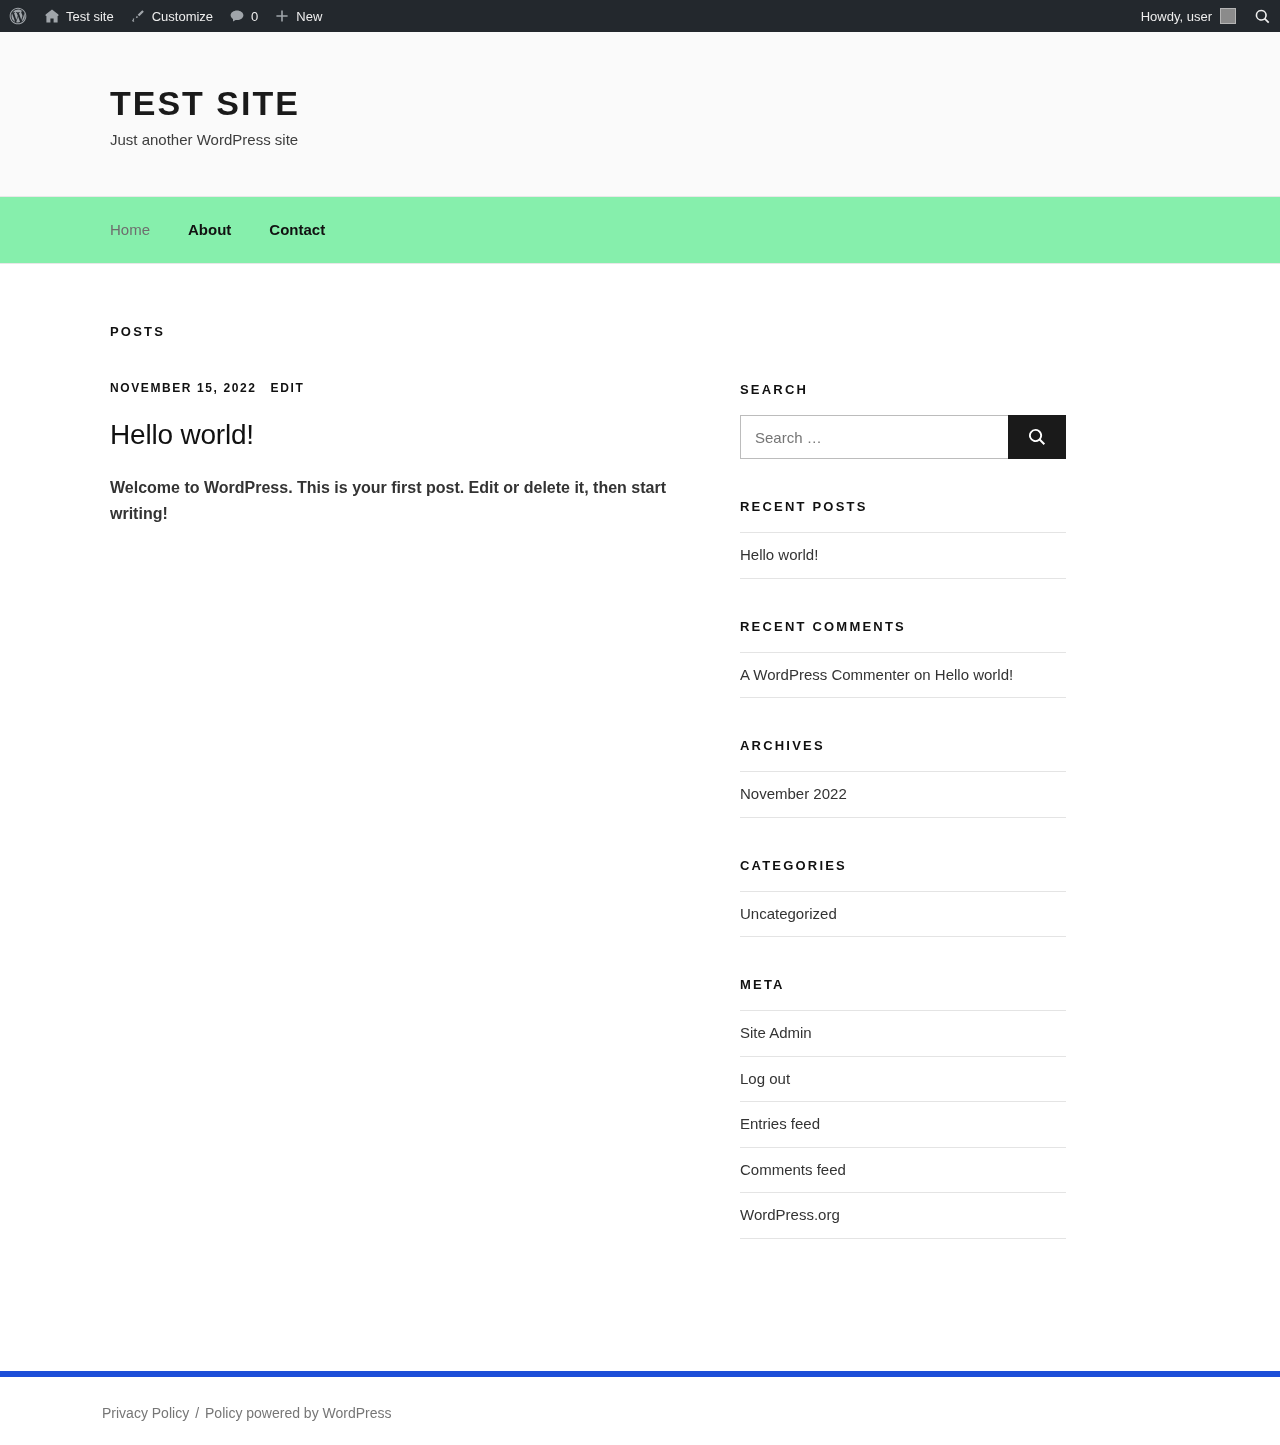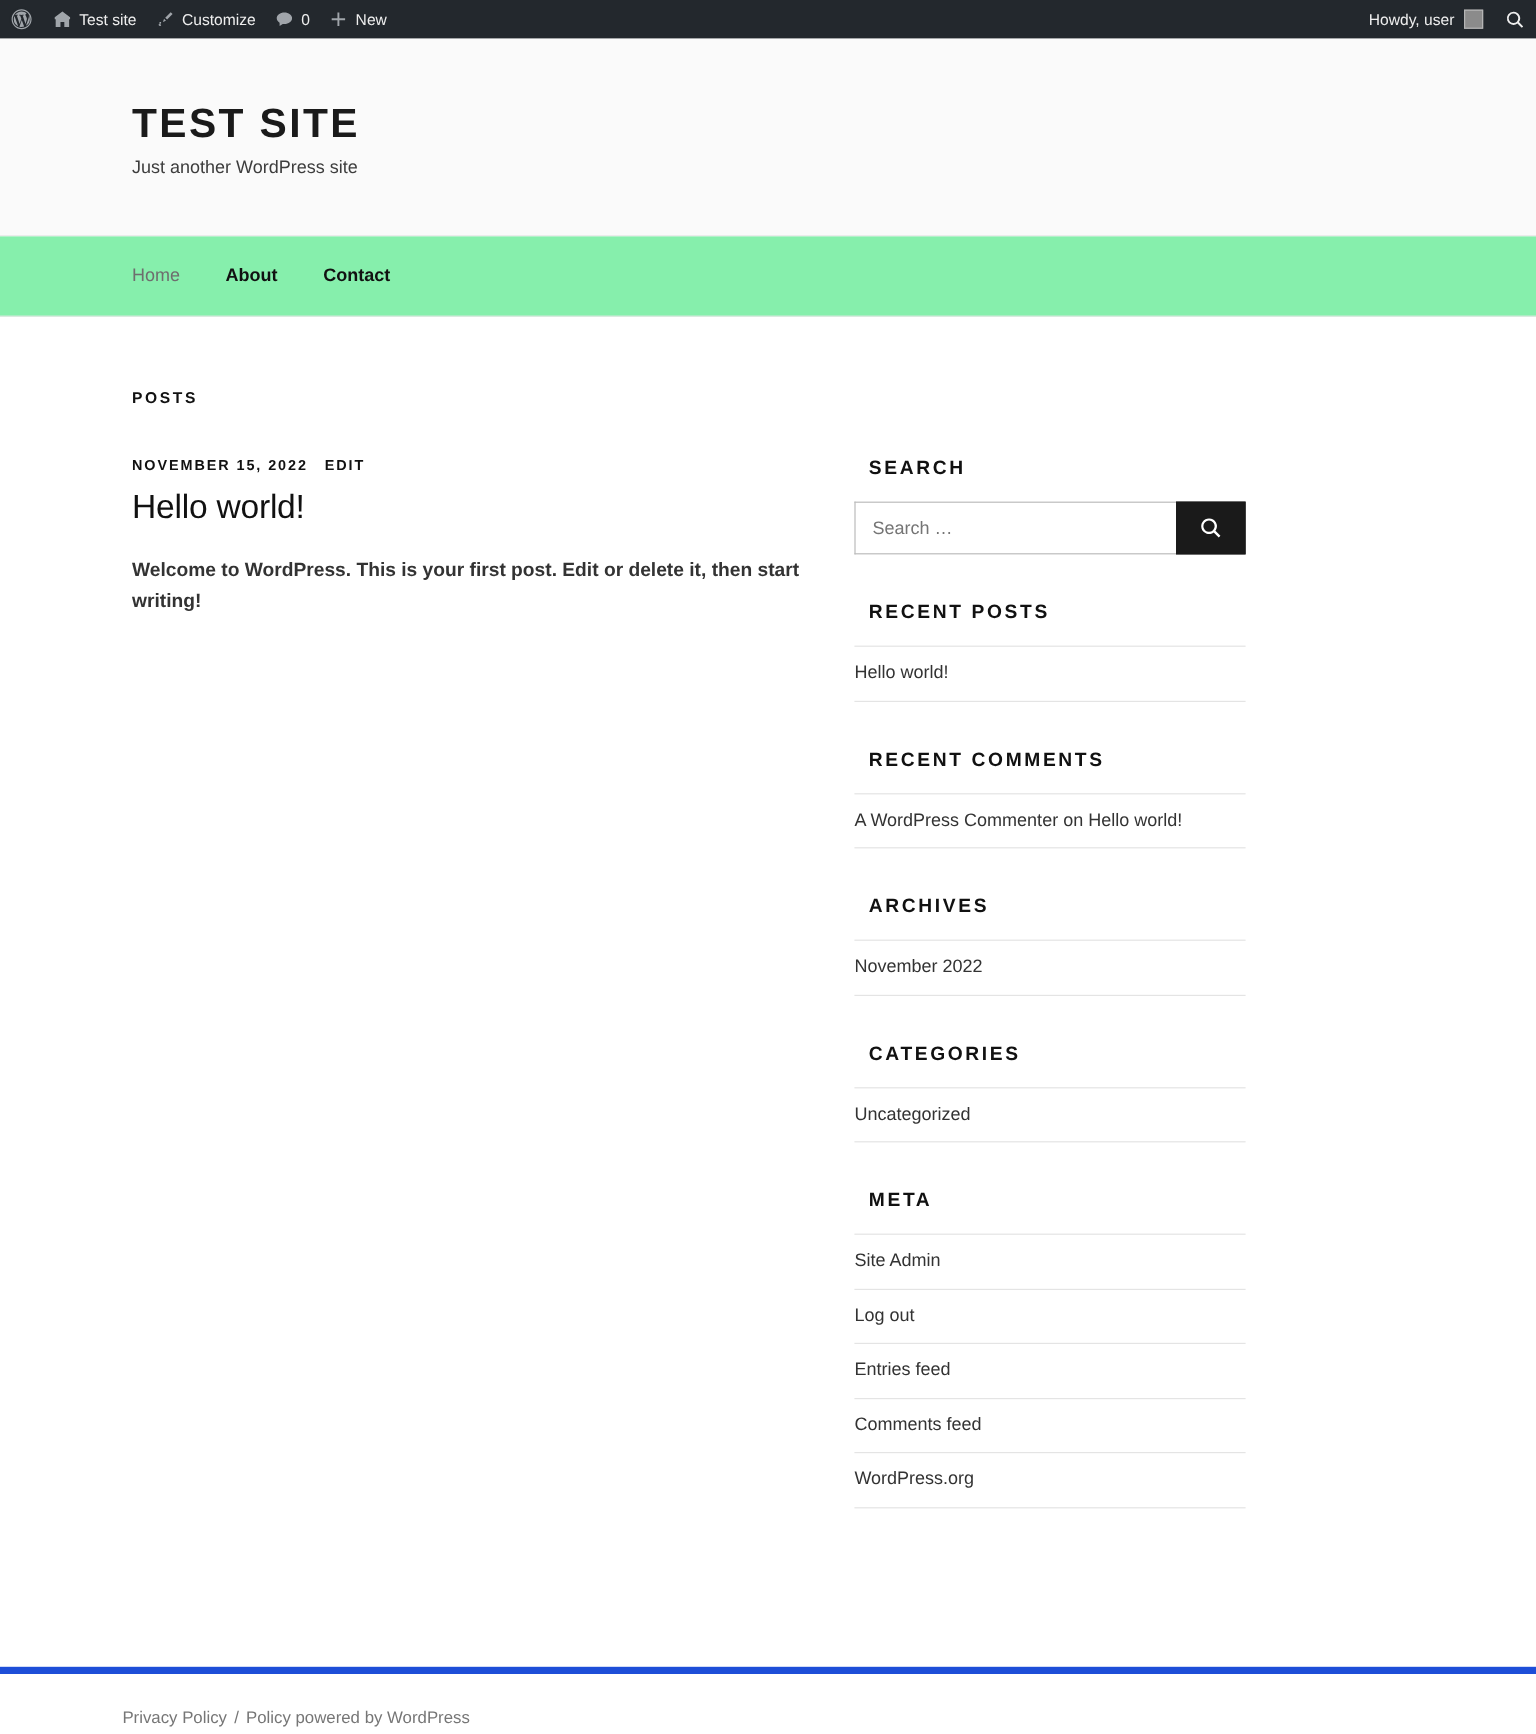--- a/index.html
+++ b/index.html
@@ -109,40 +109,40 @@
     font-weight: bold;
   }
   .main-nav a.current { color: #6e6e6e; font-weight: normal; }
 
   
   .content-wrap {
     width: 1100px;
     margin: 0 auto;
     padding: 60px 20px 0 20px;
     display: flex;
-    gap: 22px;
+    gap: 50px;
   }
   .primary { width: 580px; }
   .secondary { width: 326px; padding-top: 58px; }
 
   .section-heading {
     font-size: 13px;
     font-weight: bold;
     letter-spacing: 2.2px;
     text-transform: uppercase;
     color: #111;
     margin: 0 0 42px 0;
   }
 
   .entry-meta {
     font-size: 12px;
     letter-spacing: 1.6px;
     font-weight: bold;
     text-transform: uppercase;
-    margin-bottom: 12px;
+    margin-bottom: 24px;
   }
   .entry-meta a { color: #111; text-decoration: none; }
   .entry-meta .sep { display: inline-block; width: 14px; }
 
   .entry-title {
     font-size: 28px;
     font-weight: normal;
     color: #111;
     margin: 6px 0 24px 0;
     letter-spacing: -0.2px;
@@ -151,26 +151,26 @@
     font-size: 16px;
     line-height: 1.65;
     color: #333;
     margin: 0;
     font-weight: bold;
   }
 
   
   .widget { margin-bottom: 40px; }
   .widget-title {
-    font-size: 16px;
+    font-size: 13px;
     font-weight: bold;
     letter-spacing: 2.2px;
     text-transform: uppercase;
     color: #111;
-    margin: 0 0 18px 12px;
+    margin: 0 0 18px 0;
   }
   .search-form {
     display: flex;
     width: 100%;
   }
   .search-field {
     flex: 1;
     height: 44px;
     border: 1px solid #bcbcbc;
     border-right: none;

